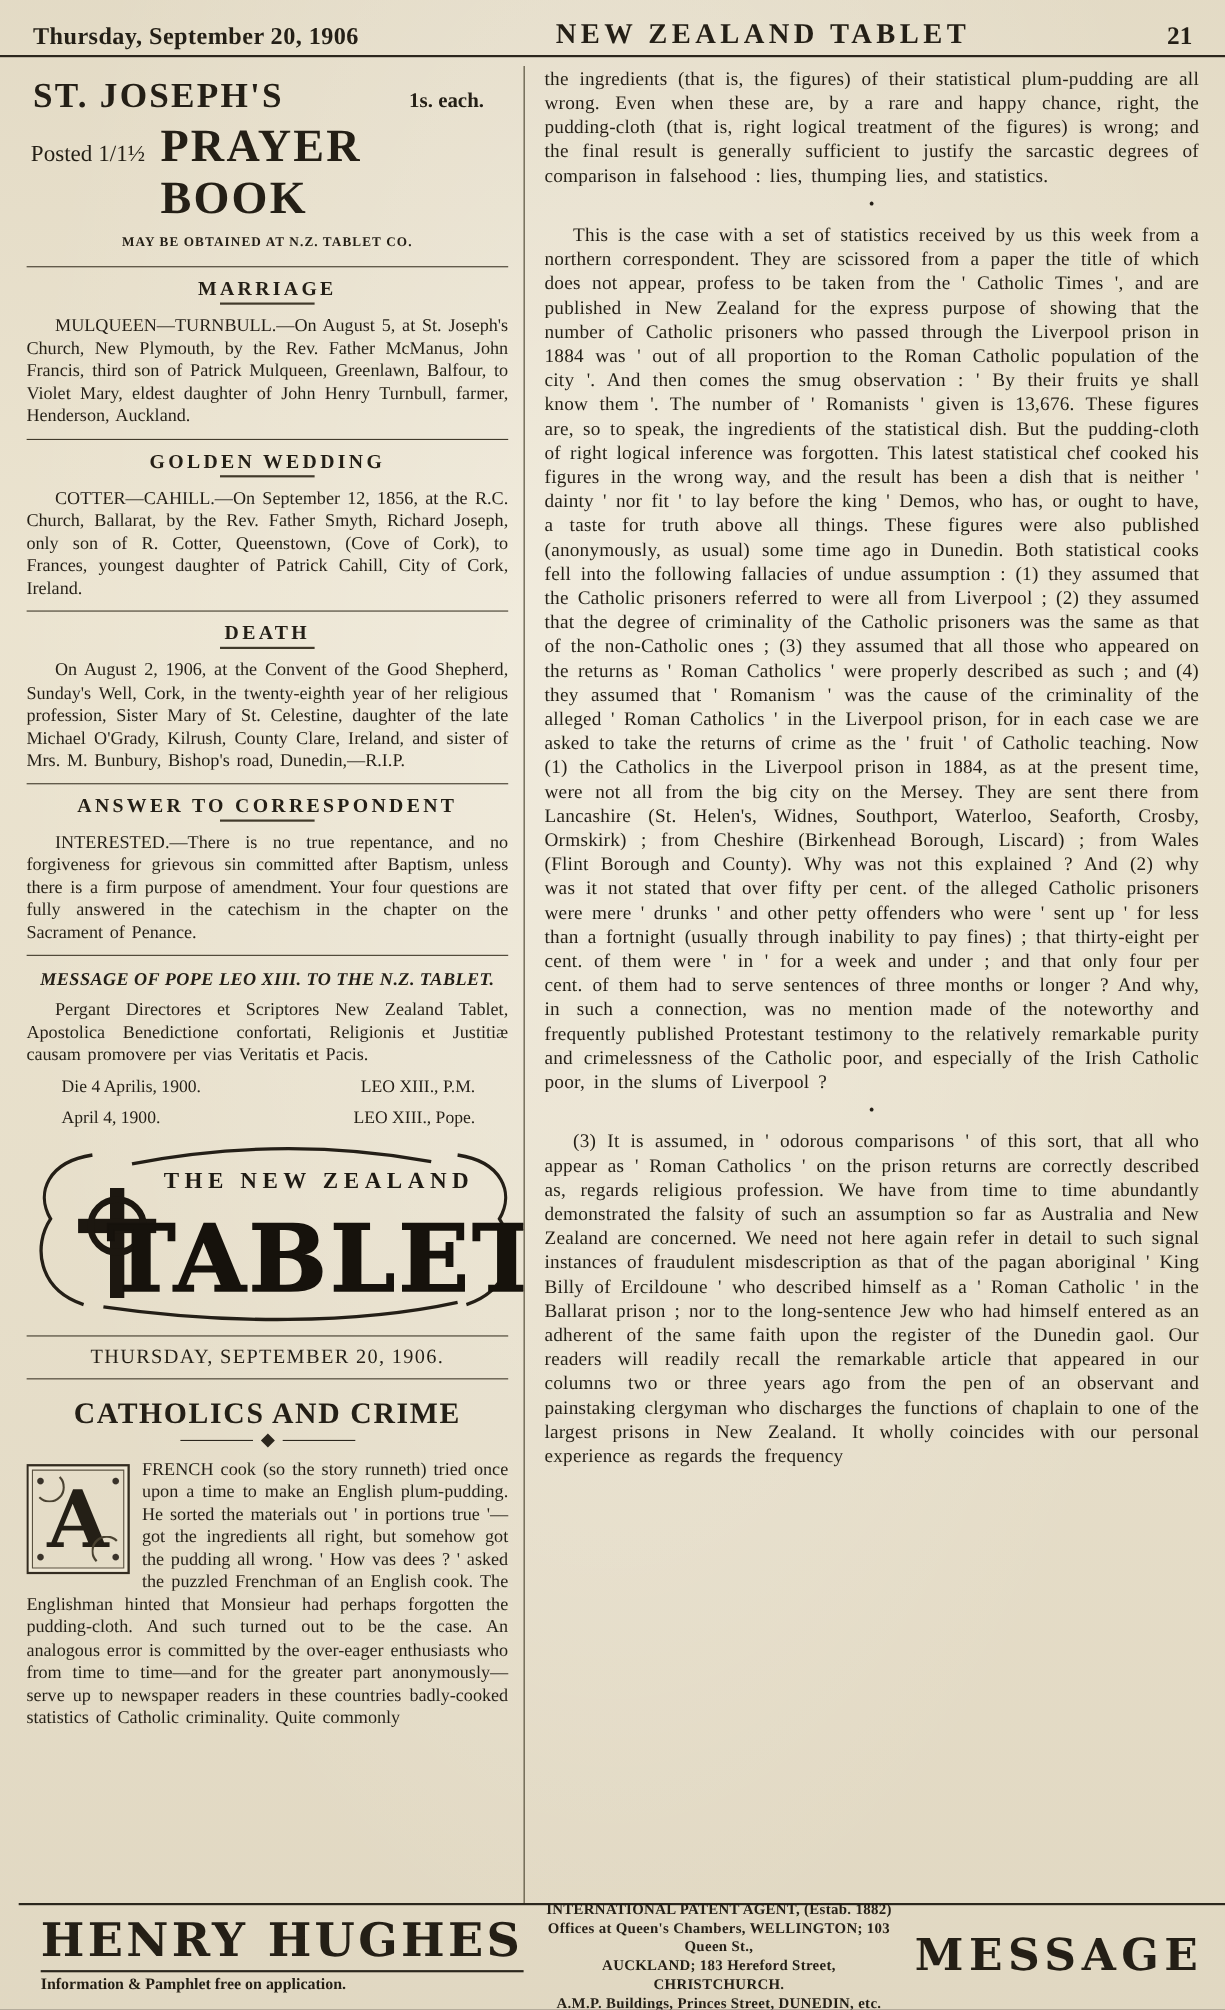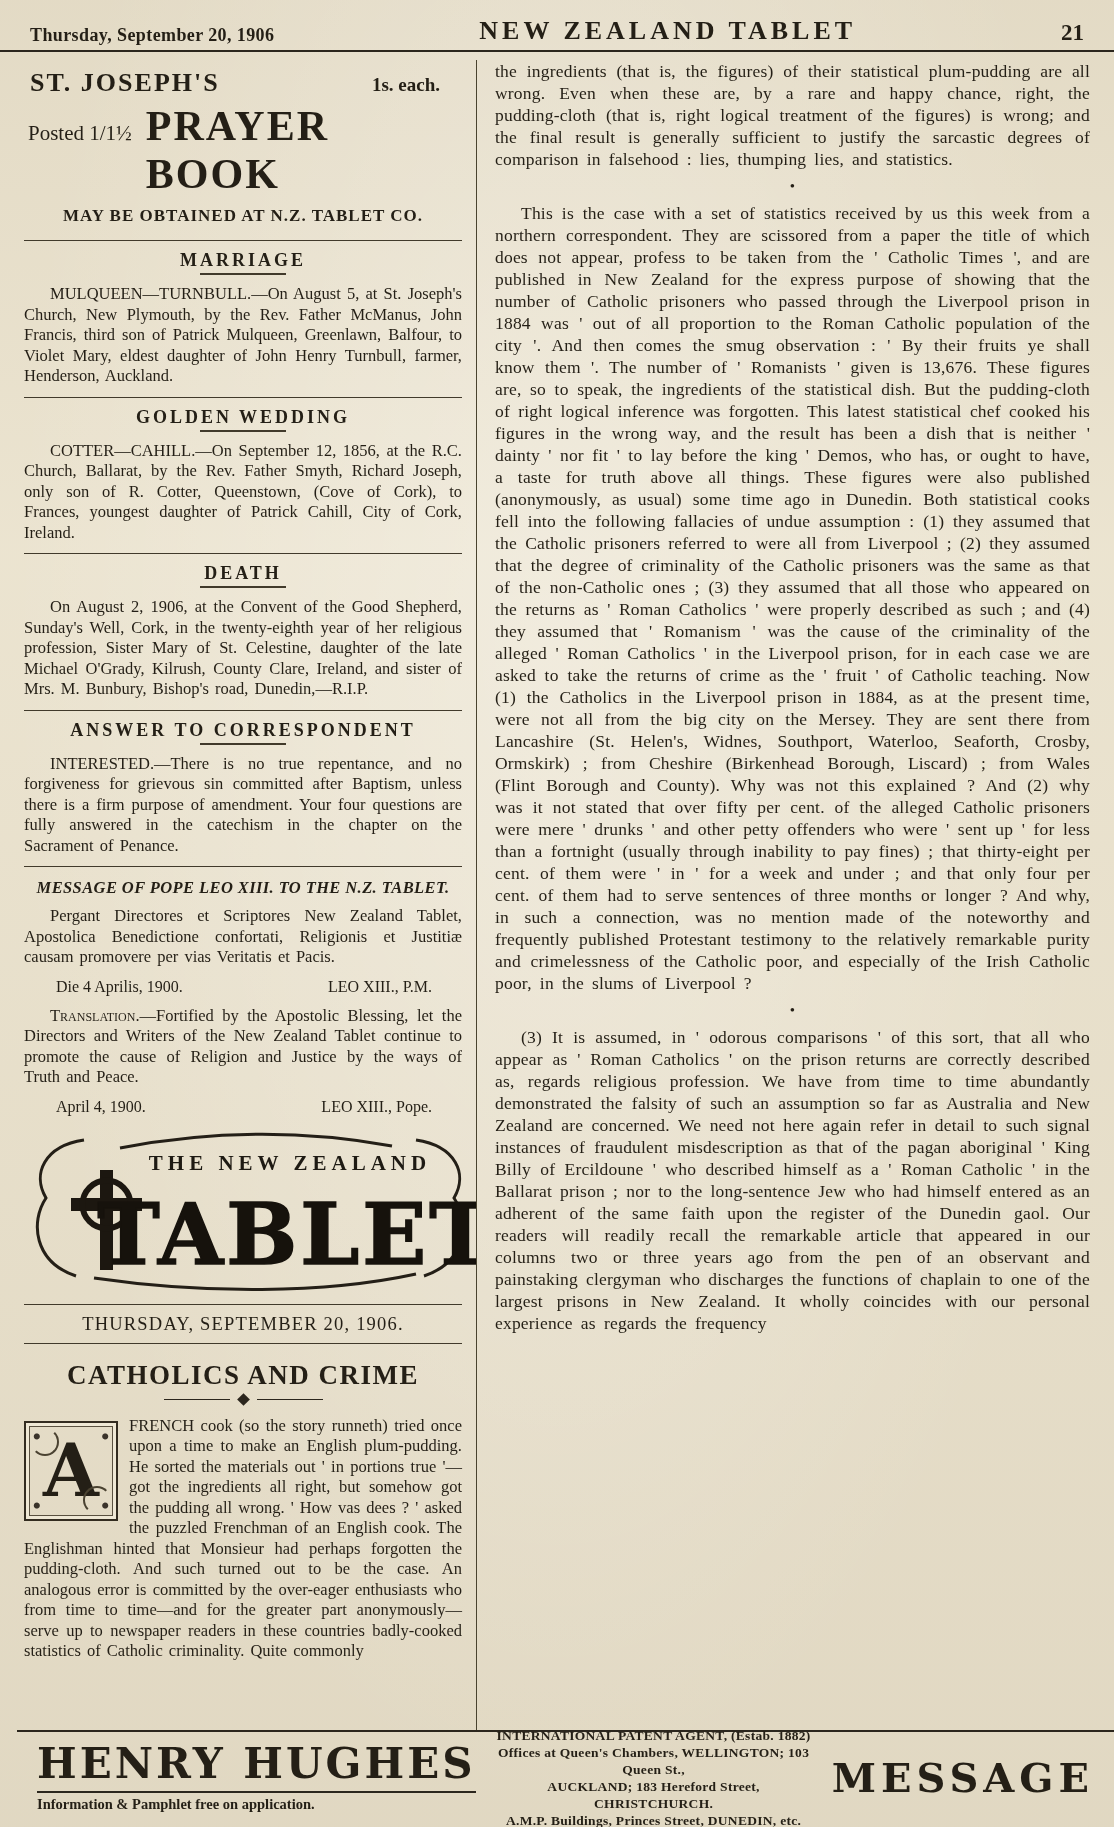--- a/index.html
+++ b/index.html
@@ -13,47 +13,47 @@
     color:#241f16;
     font-family:"Liberation Serif", serif;
     overflow:hidden;
   }
 
   
   .pagehead{
     height:52px; display:flex; align-items:flex-end; justify-content:space-between;
     padding:10px 30px 4px; border-bottom:2px solid #2b261d;
   }
-  .ph-date{ font-weight:bold; font-size:18px; letter-spacing:0.4px; }
+  .ph-date{ font-weight:bold; font-size:22px; letter-spacing:0.4px; }
   .ph-title{ font-weight:bold; font-size:26px; letter-spacing:4px; }
   .ph-num{ font-weight:bold; font-size:23px; }
 
   
   .cols{ display:flex; height:1678px; padding:8px 24px 0; overflow:hidden; }
   .col-l{ flex:none; width:452px; padding-right:14px; overflow:hidden; }
   .vrule{ flex:none; width:1px; background:#49432f; }
   .col-r{ flex:1; padding-left:18px; overflow:hidden; }
 
   .body-text{ font-size:16.5px; line-height:20.5px; text-align:justify; margin:0 0 10px; word-spacing:2px; }
   .indent{ text-indent:26px; }
   .italic{ }
   .col-r .body-text{ font-size:17.5px; line-height:22px; word-spacing:3.5px; letter-spacing:0.2px; }
 
   .rule-full{ height:1px; background:#413a2b; margin:8px 0 0; }
   .rule-short{ width:86px; height:2px; background:#413a2b; margin:2px auto 9px; }
 
   
   .advert{ padding:8px 4px 2px; }
   .ad-row1{ display:flex; align-items:baseline; justify-content:space-between; padding:0 18px 0 2px; }
-  .ad-big1{ font-size:26px; font-weight:bold; letter-spacing:2px; }
+  .ad-big1{ font-size:32px; font-weight:bold; letter-spacing:2px; }
   .ad-price{ font-size:19px; font-weight:bold; }
   .ad-row2{ display:flex; align-items:baseline; gap:14px; margin-top:4px; }
   .ad-posted{ font-size:21px; white-space:nowrap; }
   .ad-big2{ font-size:42px; font-weight:bold; letter-spacing:2px; }
-  .ad-obtain{ text-align:center; font-weight:bold; font-size:17px; letter-spacing:1px; margin:8px 0 4px; }
+  .ad-obtain{ text-align:center; font-weight:bold; font-size:12px; letter-spacing:1px; margin:8px 0 4px; }
 
   
   .sec-head{ margin:9px 0 2px; text-align:center; font-size:18px; font-weight:bold; letter-spacing:3px; }
 
   
   .pope-head{ text-align:center; font-style:italic; font-weight:bold; font-size:16.5px; margin:11px 0 8px; letter-spacing:0.4px; }
   .sig-line{ display:flex; justify-content:space-between; padding:0 30px 0 32px; font-size:16px; margin:0 0 10px; }
   .sc{ font-variant:small-caps; font-style:normal; }
 
   
@@ -160,21 +160,20 @@
       </section>
 
       <section>
         <div class="rule-full"></div>
         <h4 class="pope-head">MESSAGE OF POPE LEO XIII. TO THE N.Z. TABLET.</h4>
         <p class="body-text italic indent">Pergant Directores et Scriptores New Zealand Tablet, Apostolica Benedictione confortati, Religionis et Justitiæ causam promovere per vias Veritatis et Pacis.</p>
         <div class="sig-line">
           <span class="italic">Die 4 Aprilis, 1900.</span>
           <span class="italic">LEO XIII., P.M.</span>
         </div>
-        <p class="body-text indent"><span class="sc">Translation.—</span><span class="italic">Fortified by the Apostolic Blessing, let the Directors and Writers of the New Zealand Tablet continue to promote the cause of Religion and Justice by the ways of Truth and Peace.</span></p>
         <div class="sig-line">
           <span class="italic">April 4, 1900.</span>
           <span class="italic">LEO XIII., Pope.</span>
         </div>
       </section>
 
       <div class="masthead-logo">
         <svg class="logo-svg" viewBox="0 0 452 170">
           <g fill="none" stroke="#241f17" stroke-width="3">
             <path d="M60,14 C20,20 8,48 22,72 C6,96 10,136 52,150"></path>

